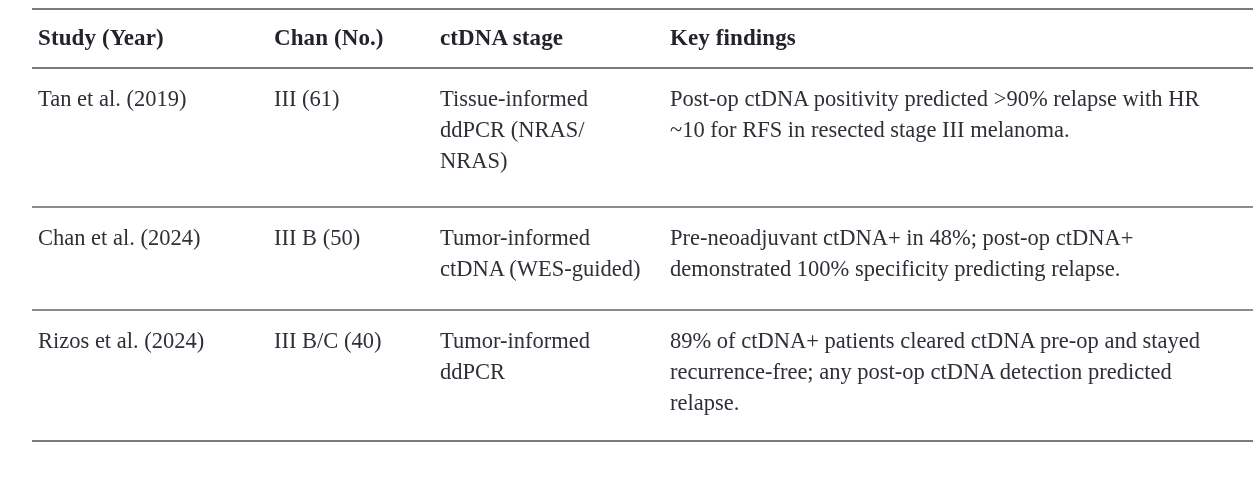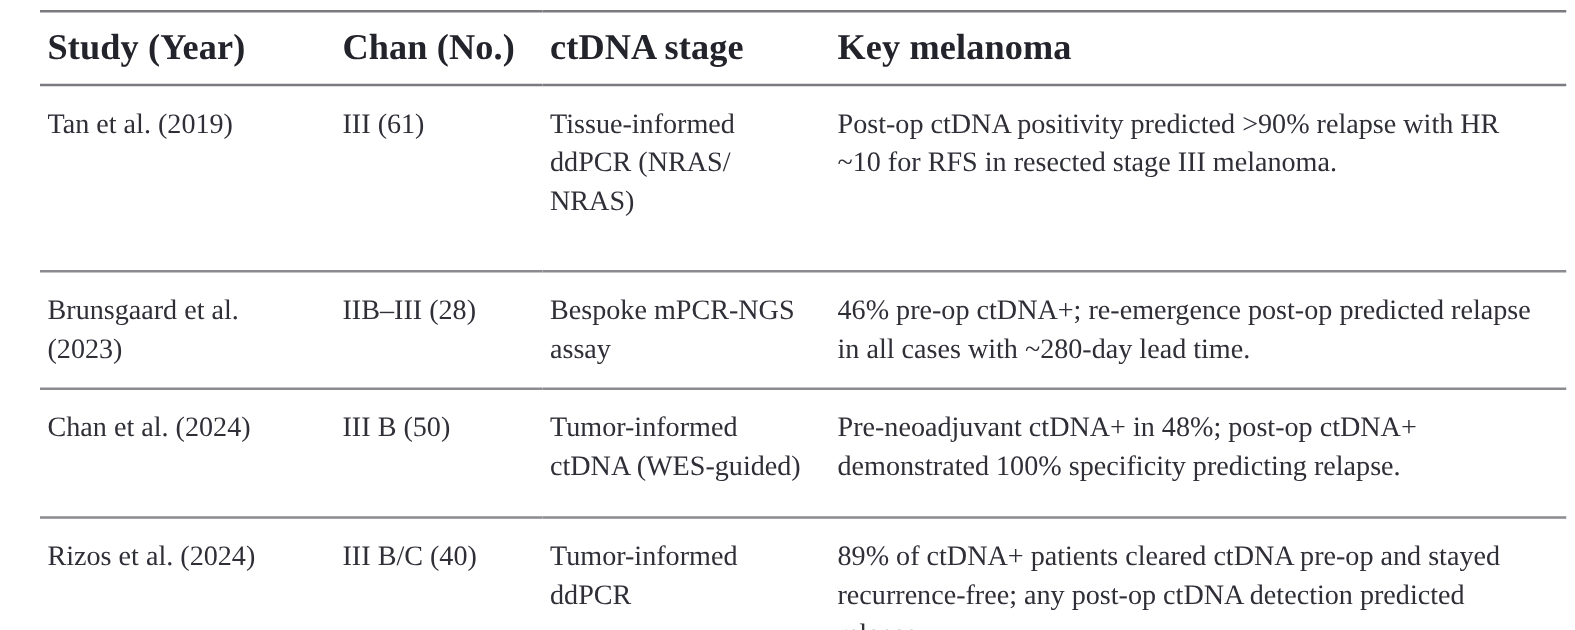--- a/index.html
+++ b/index.html
@@ -39,21 +39,21 @@
   .rule-row {
     border-top: 2px solid #8b8b90;
   }
   .rule-bottom {
     border-bottom: 2.5px solid #7a7a80;
   }
 
   thead th {
     text-align: left;
     font-weight: bold;
-    font-size: 29px;
+    font-size: 23px;
     line-height: 28px;
     letter-spacing: 0.1px;
     padding: 14px 18px 15px 6px;
     vertical-align: top;
     color: #23232b;
   }
 
   tbody td {
     text-align: left;
     font-size: 22.5px;
@@ -63,21 +63,21 @@
     color: #2f2f38;
     font-weight: normal;
   }
 
   
   col.c-study   { width: 236px; }
   col.c-stage   { width: 166px; }
   col.c-method  { width: 230px; }
   col.c-key     { width: 589px; }
 
-  tr.row-1 td { padding-bottom: 40px; }
+  tr.row-1 td { padding-bottom: 30px; }
   tr.row-2 td { padding-bottom: 16px; }
   tr.row-3 td { padding-bottom: 25px; }
   tr.row-4 td { padding-bottom: 22px; }
 </style>
 </head>
 <body>
 
 <div class="table-wrap">
   <table class="study-table">
     <colgroup>
@@ -85,38 +85,32 @@
       <col class="c-stage">
       <col class="c-method">
       <col class="c-key">
     </colgroup>
 
     <thead>
       <tr class="rule-top rule-head">
         <th>Study (Year)</th>
         <th>Chan (No.)</th>
         <th>ctDNA stage</th>
-        <th>Key melanoma</th>
+        <th>Key findings</th>
       </tr>
     </thead>
 
     <tbody>
       <tr class="row-1">
         <td>Tan et al. (2019)</td>
         <td>III (61)</td>
         <td>Tissue-informed ddPCR (NRAS/ NRAS)</td>
         <td>Post-op ctDNA positivity predicted &gt;90% relapse with HR ~10 for RFS in resected stage III melanoma.</td>
       </tr>
 
-      <tr class="row-2 rule-row">
-        <td>Brunsgaard et al. (2023)</td>
-        <td>IIB–III (28)</td>
-        <td>Bespoke mPCR-NGS assay</td>
-        <td>46% pre-op ctDNA+; re-emergence post-op predicted relapse in all cases with ~280-day lead time.</td>
-      </tr>
 
       <tr class="row-3 rule-row">
         <td>Chan et al. (2024)</td>
         <td>III B (50)</td>
         <td>Tumor-informed ctDNA (WES-guided)</td>
         <td>Pre-neoadjuvant ctDNA+ in 48%; post-op ctDNA+ demonstrated 100% specificity predicting relapse.</td>
       </tr>
 
       <tr class="row-4 rule-row rule-bottom">
         <td>Rizos et al. (2024)</td>

